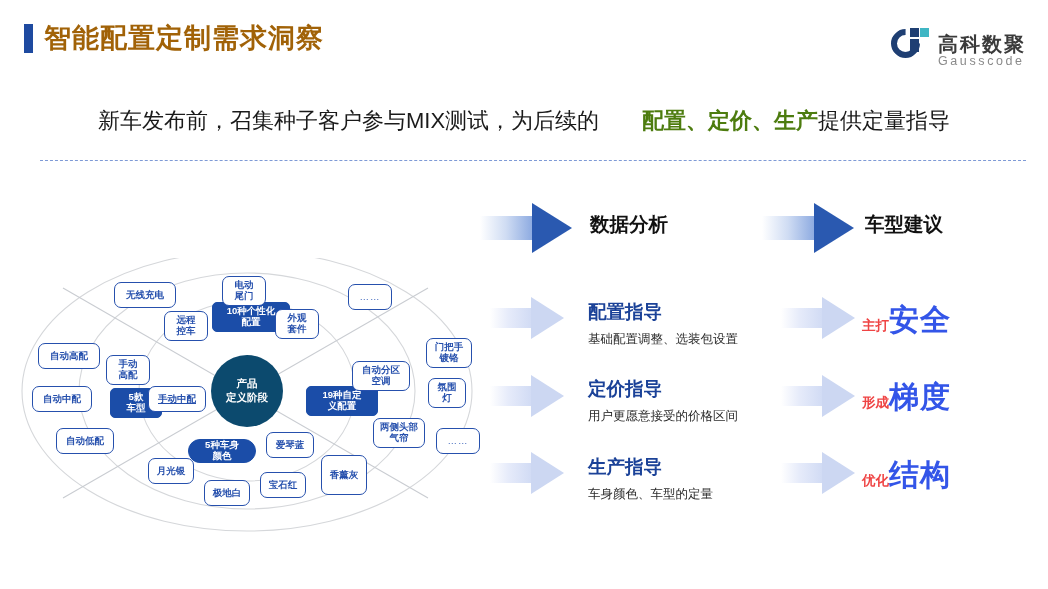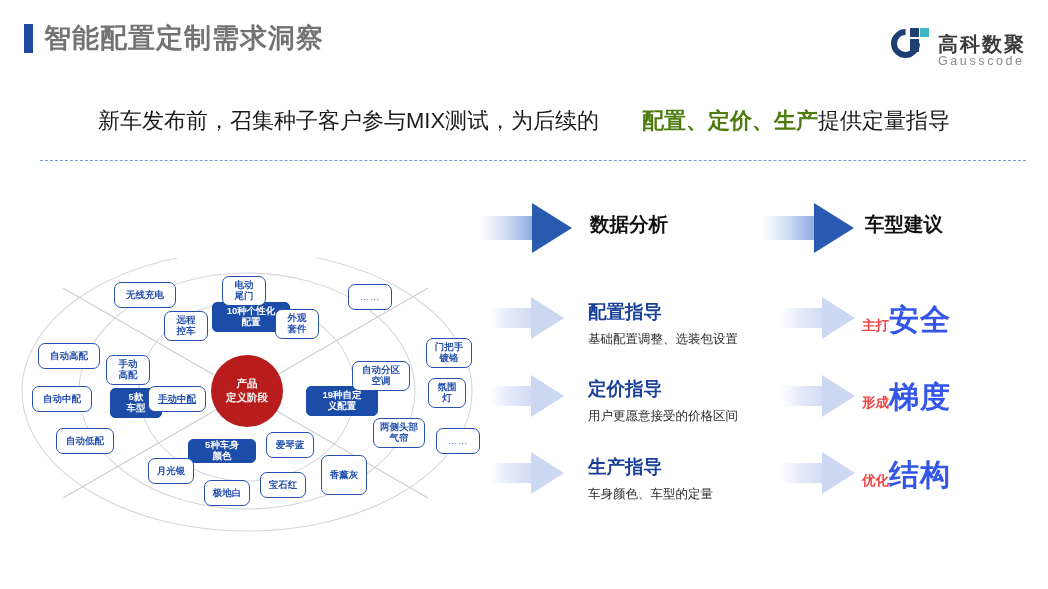--- a/index.html
+++ b/index.html
@@ -8,21 +8,21 @@
     background: #ffffff;
     font-family: "Liberation Sans", "DejaVu Sans", sans-serif;
     overflow: hidden;
   }
   #slide { position: relative; width: 1048px; height: 589px; background: #fff; }
 
   
   .title-bar { position: absolute; left: 24px; top: 24px; width: 9px; height: 29px; background: #1e4aa0; }
   .slide-title {
     position: absolute; left: 44px; top: 20px;
-    font-size: 27px; font-weight: bold; color: #737373; letter-spacing: 1px;
+    font-size: 27px; font-weight: bold; color: #a16207; letter-spacing: 1px;
     white-space: nowrap;
   }
   .logo { position: absolute; right: 22px; top: 18px; display: flex; align-items: center; gap: 9px; }
   .logo-mark { position: relative; width: 38px; height: 38px; }
   .logo-ring {
     position: absolute; left: 0; top: 5px; width: 29px; height: 29px;
     border: 6px solid #1f3f73; border-radius: 50%;
     border-right-color: transparent;
     transform: rotate(-45deg);
   }
@@ -98,21 +98,21 @@
     font-size: 9.5px; line-height: 1.15; font-weight: bold;
     border: 1.4px solid #2650ad; border-radius: 7px;
     background: #ffffff; color: #2650ad;
     white-space: pre-line;
   }
   .node.cat { background: #1b4da8; border-color: #1b4da8; color: #ffffff; border-radius: 5px; }
   .node.dots { color: #3a63bb; font-weight: normal; letter-spacing: 1px; }
 
   .core {
     position: absolute; left: 193px; top: 97px; width: 72px; height: 72px;
-    border-radius: 50%; background: #b91c1c; color: #fff;
+    border-radius: 50%; background: #0c4a6e; color: #fff;
     display: flex; align-items: center; justify-content: center; text-align: center;
     font-size: 10.5px; font-weight: bold; line-height: 1.3; white-space: pre-line;
   }
 </style>
 </head>
 <body>
 
 <div id="slide">
 
   <div class="title-bar"></div>
@@ -213,21 +213,21 @@
 
     <div class="core">产品
 定义阶段</div>
 
     <div class="node cat" style="left:194px; top:44px;  width:78px; height:30px;">10种个性化
 配置</div>
     <div class="node cat" style="left:288px; top:128px; width:72px; height:30px;">19种自定
 义配置</div>
     <div class="node cat" style="left:92px;  top:130px; width:52px; height:30px;">5款
 车型</div>
-    <div class="node cat" style="left:170px; top:181px; width:68px; height:24px;">5种车身
+    <div class="node cat" style="left:170px; top:181px; width:68px; height:24px;border-radius:14px;">5种车身
 颜色</div>
 
     <div class="node" style="left:96px;  top:24px;  width:62px; height:26px;">无线充电</div>
     <div class="node" style="left:204px; top:18px;  width:44px; height:30px;">电动
 尾门</div>
     <div class="node" style="left:146px; top:53px;  width:44px; height:30px;">远程
 控车</div>
     <div class="node" style="left:257px; top:51px;  width:44px; height:30px;">外观
 套件</div>
     <div class="node dots" style="left:330px; top:26px; width:44px; height:26px;">……</div>

